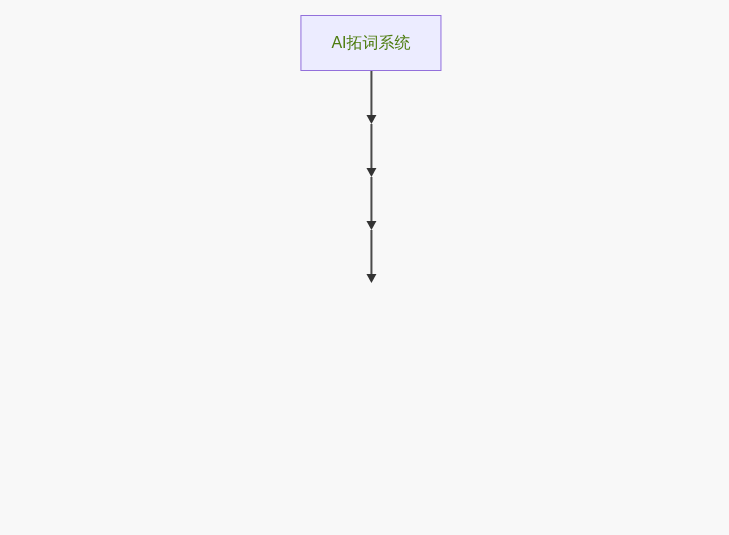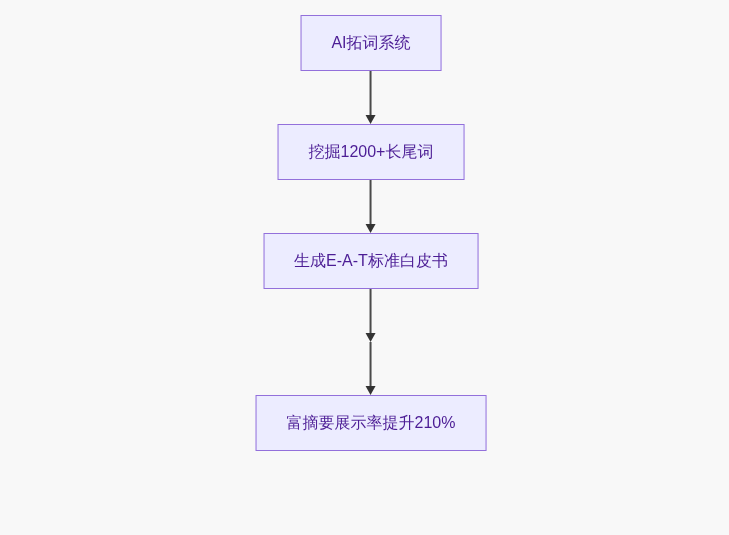--- a/index.html
+++ b/index.html
@@ -25,21 +25,21 @@
     align-items: center;
   }
   .flow-node {
     height: 56px;
     padding: 16px 30px;
     display: flex;
     align-items: center;
     justify-content: center;
     background: #ECECFF;
     border: 1px solid #9370DB;
-    color: #4c1d95;
+    color: #4d7c0f;
     font-size: 16px;
     white-space: nowrap;
   }
   .flow-arrow {
     height: 53px;
     display: flex;
     flex-direction: column;
     align-items: center;
   }
   .arrow-line {
@@ -63,42 +63,33 @@
 
     <div class="flow-node">
       <span>AI拓词系统</span>
     </div>
 
     <div class="flow-arrow">
       <div class="arrow-line"></div>
       <div class="arrow-head"></div>
     </div>
 
-    <div class="flow-node">
-      <span>挖掘1200+长尾词</span>
-    </div>
-
-    <div class="flow-arrow">
-      <div class="arrow-line"></div>
-      <div class="arrow-head"></div>
-    </div>
-
-    <div class="flow-node">
-      <span>生成E-A-T标准白皮书</span>
-    </div>
 
     <div class="flow-arrow">
       <div class="arrow-line"></div>
       <div class="arrow-head"></div>
     </div>
 
 
     <div class="flow-arrow">
       <div class="arrow-line"></div>
       <div class="arrow-head"></div>
     </div>
 
-    <div class="flow-node">
-      <span>富摘要展示率提升210%</span>
+
+    <div class="flow-arrow">
+      <div class="arrow-line"></div>
+      <div class="arrow-head"></div>
     </div>
+
 
   </div>
 </div>
 
 </body></html>

